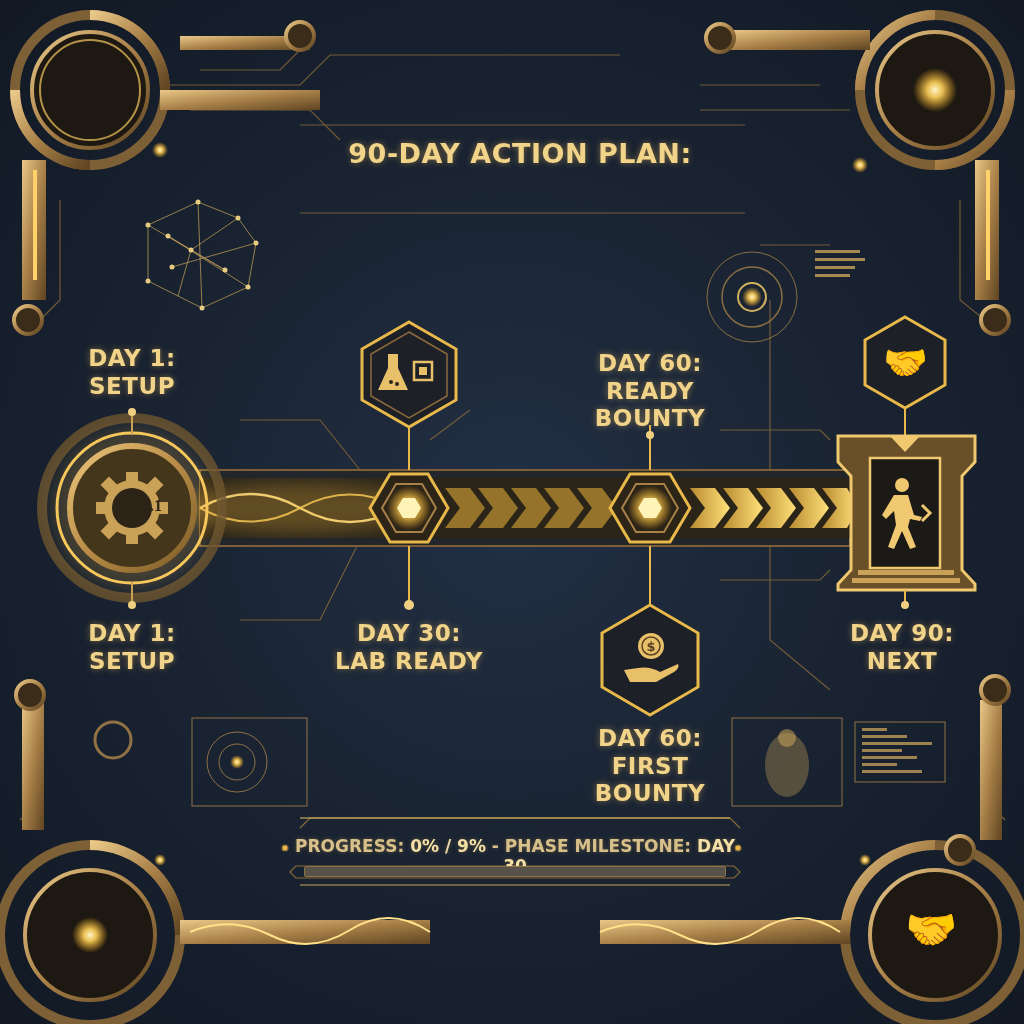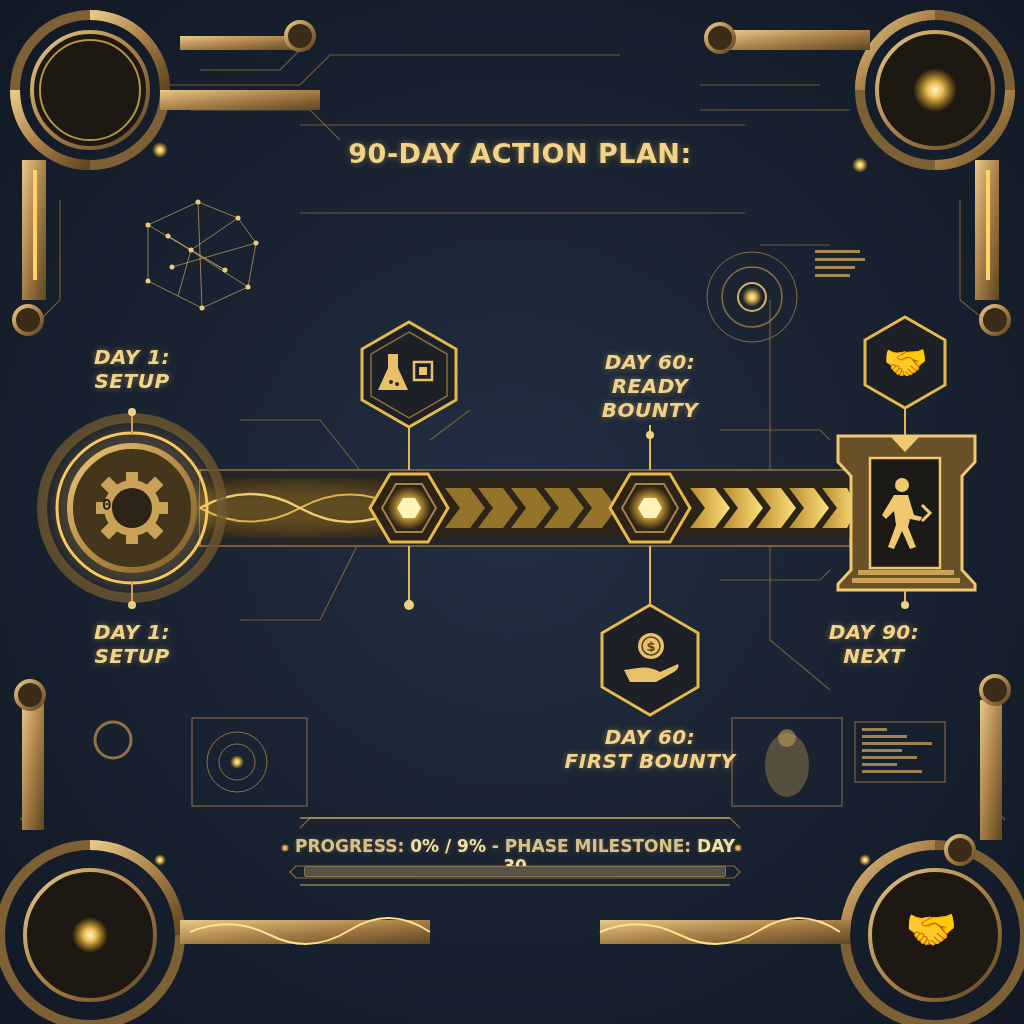--- a/index.html
+++ b/index.html
@@ -5,21 +5,21 @@
   html,body{margin:0;padding:0;}
   body{width:1024px;height:1024px;overflow:hidden;background:#141c28;font-family:"DejaVu Sans","Liberation Sans",sans-serif;}
   #stage{position:relative;width:1024px;height:1024px;overflow:hidden;
     background:radial-gradient(ellipse at 50% 50%, #223044 0%, #1a2433 45%, #121925 100%);}
   .abs{position:absolute;}
   .gold-text{color:#f1d48a;text-shadow:0 0 6px rgba(255,200,90,.45);font-weight:bold;letter-spacing:.5px;text-align:center;line-height:1.2;}
   svg{position:absolute;overflow:visible;}
   #title-wrap{left:280px;top:125px;width:480px;height:95px;}
   #title-line1{position:absolute;left:0;top:13px;width:480px;font-size:27px;}
   #title-line2{position:absolute;left:0;top:46px;width:480px;font-size:34px;}
-  .label{position:absolute;font-size:20px;width:180px;font-style:italic;}
+  .label{position:absolute;font-size:23px;width:180px;}
   #progress-wrap{left:290px;top:826px;width:450px;height:60px;}
   #progress-text{position:absolute;left:0;top:10px;width:450px;font-size:17px;color:#d8c08a;font-weight:bold;text-align:center;text-shadow:0 0 4px rgba(255,200,90,.3);}
   #progress-text .bright{color:#f4dfa6;}
   #progress-track{position:absolute;left:14px;top:40px;width:420px;height:9px;background:#57524a;border:1px solid #8a7448;border-radius:2px;}
   #progress-fill{height:100%;background:#e8b94a;width:0%;}
 </style>
 </head>
 <body>
 
 <div id="stage">
@@ -289,21 +289,21 @@
       <rect x="862" y="770" width="60" height="3"></rect>
     </g>
     <ellipse cx="787" cy="765" rx="22" ry="32" fill="#c9a45a" opacity=".35"></ellipse>
     <circle cx="787" cy="738" r="9" fill="#c9a45a" opacity=".55"></circle>
   </svg>
 
   <div class="abs" id="title-wrap">
     <div id="title-line1" class="gold-text">90-DAY ACTION PLAN:</div>
   </div>
 
-  <div class="abs" style="left:102px;top:497px;width:60px;font-size:16px;color:#2b2417;font-weight:bold;text-align:left;font-family:Liberation Mono, monospace;">00.1</div>
+  <div class="abs" style="left:102px;top:497px;width:60px;font-size:16px;color:#2b2417;font-weight:bold;text-align:right;font-family:Liberation Serif, serif;">00.1</div>
 
   <div class="abs" style="left:376px;top:350px;width:70px;height:50px;">
     <svg width="70" height="50" style="left:0;top:0">
       <path d="M12 4 L22 4 L22 18 L32 40 L2 40 L12 18 Z" fill="#e8c06a"></path>
       <circle cx="15" cy="32" r="2" fill="#2b2417"></circle>
         <circle cx="21" cy="34" r="2" fill="#2b2417"></circle>
       <rect x="38" y="12" width="18" height="18" fill="none" stroke="#e8c06a" stroke-width="2.5"></rect>
       <rect x="43" y="17" width="8" height="8" fill="#e8c06a"></rect>
     </svg>
   </div>
@@ -332,33 +332,37 @@
   <div class="label gold-text" style="left:42px;top:345px;">
     <div>DAY 1:</div>
     <div>SETUP</div>
   </div>
 
   <div class="label gold-text" style="left:42px;top:620px;">
     <div>DAY 1:</div>
     <div>SETUP</div>
   </div>
 
+  <div class="label gold-text" style="left:319px;top:620px;">
+    <div>DAY 30:</div>
+    <div>LAB READY</div>
+  </div>
 
   <div class="label gold-text" style="left:560px;top:350px;">
     <div>DAY 60:</div>
     <div>READY</div>
     <div>BOUNTY</div>
   </div>
 
   <div class="label gold-text" style="left:560px;top:725px;">
     <div>DAY 60:</div>
     <div>FIRST BOUNTY</div>
   </div>
 
-  <div class="label gold-text" style="left:784px;top:620px;">
+  <div class="label gold-text" style="left:812px;top:620px;">
     <div>DAY 90:</div>
     <div>NEXT</div>
   </div>
 
   <div class="abs" id="progress-wrap">
     <div id="progress-text">
       <span>PROGRESS:</span>
       <span class="bright">0%</span>
       <span class="bright">/</span>
       <span class="bright">9%</span>

